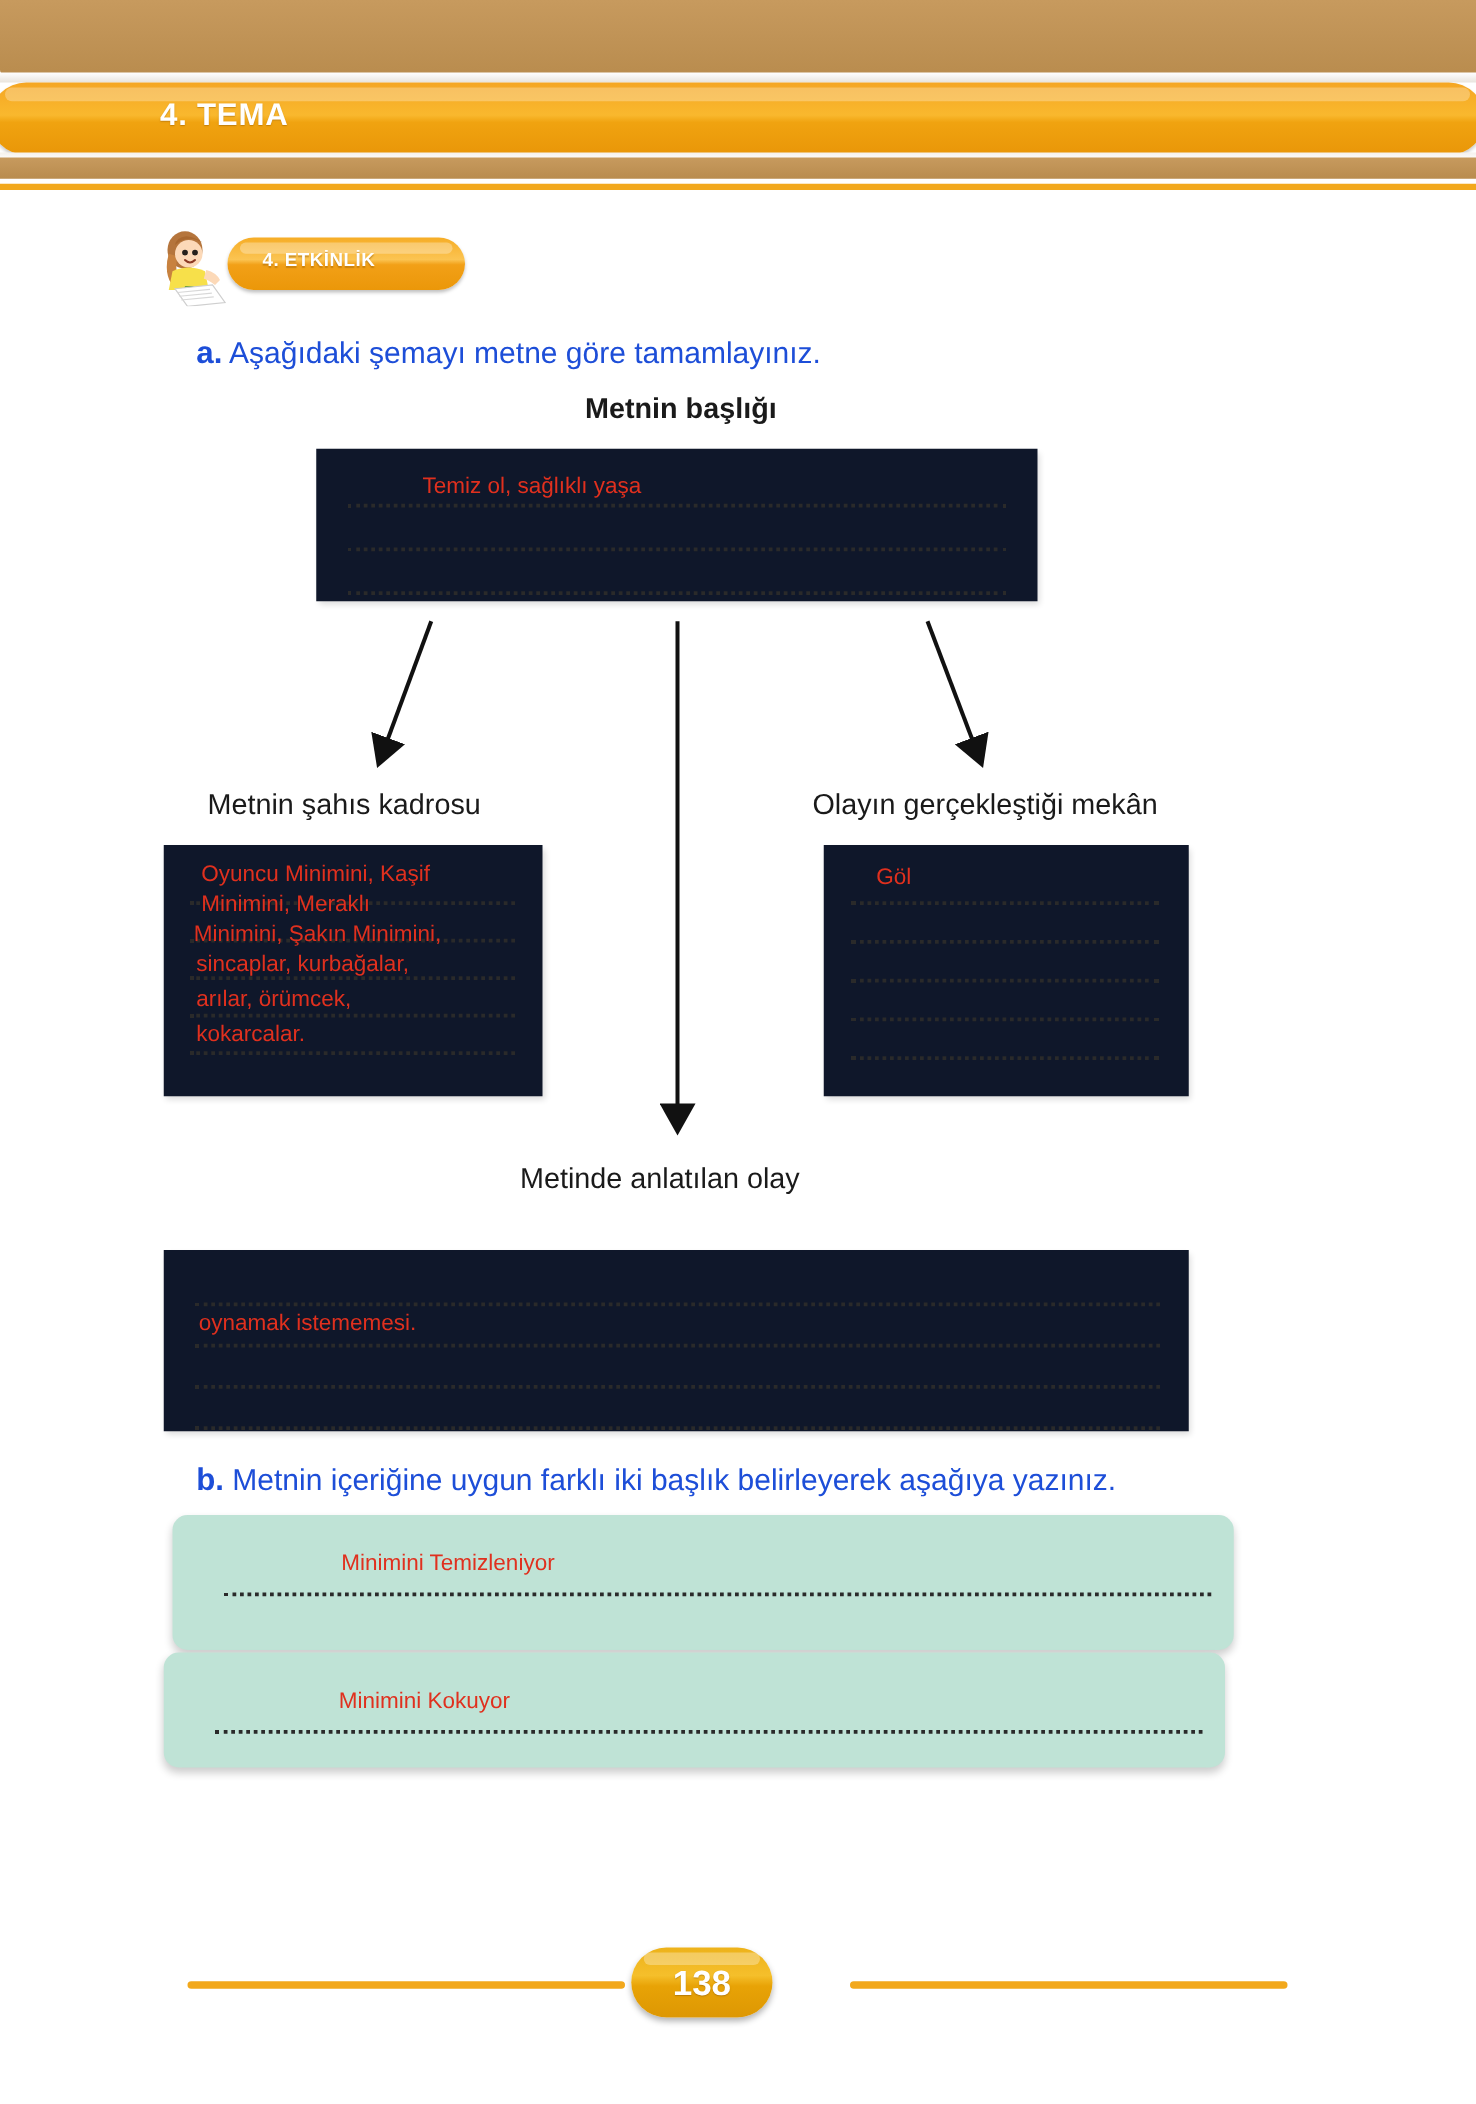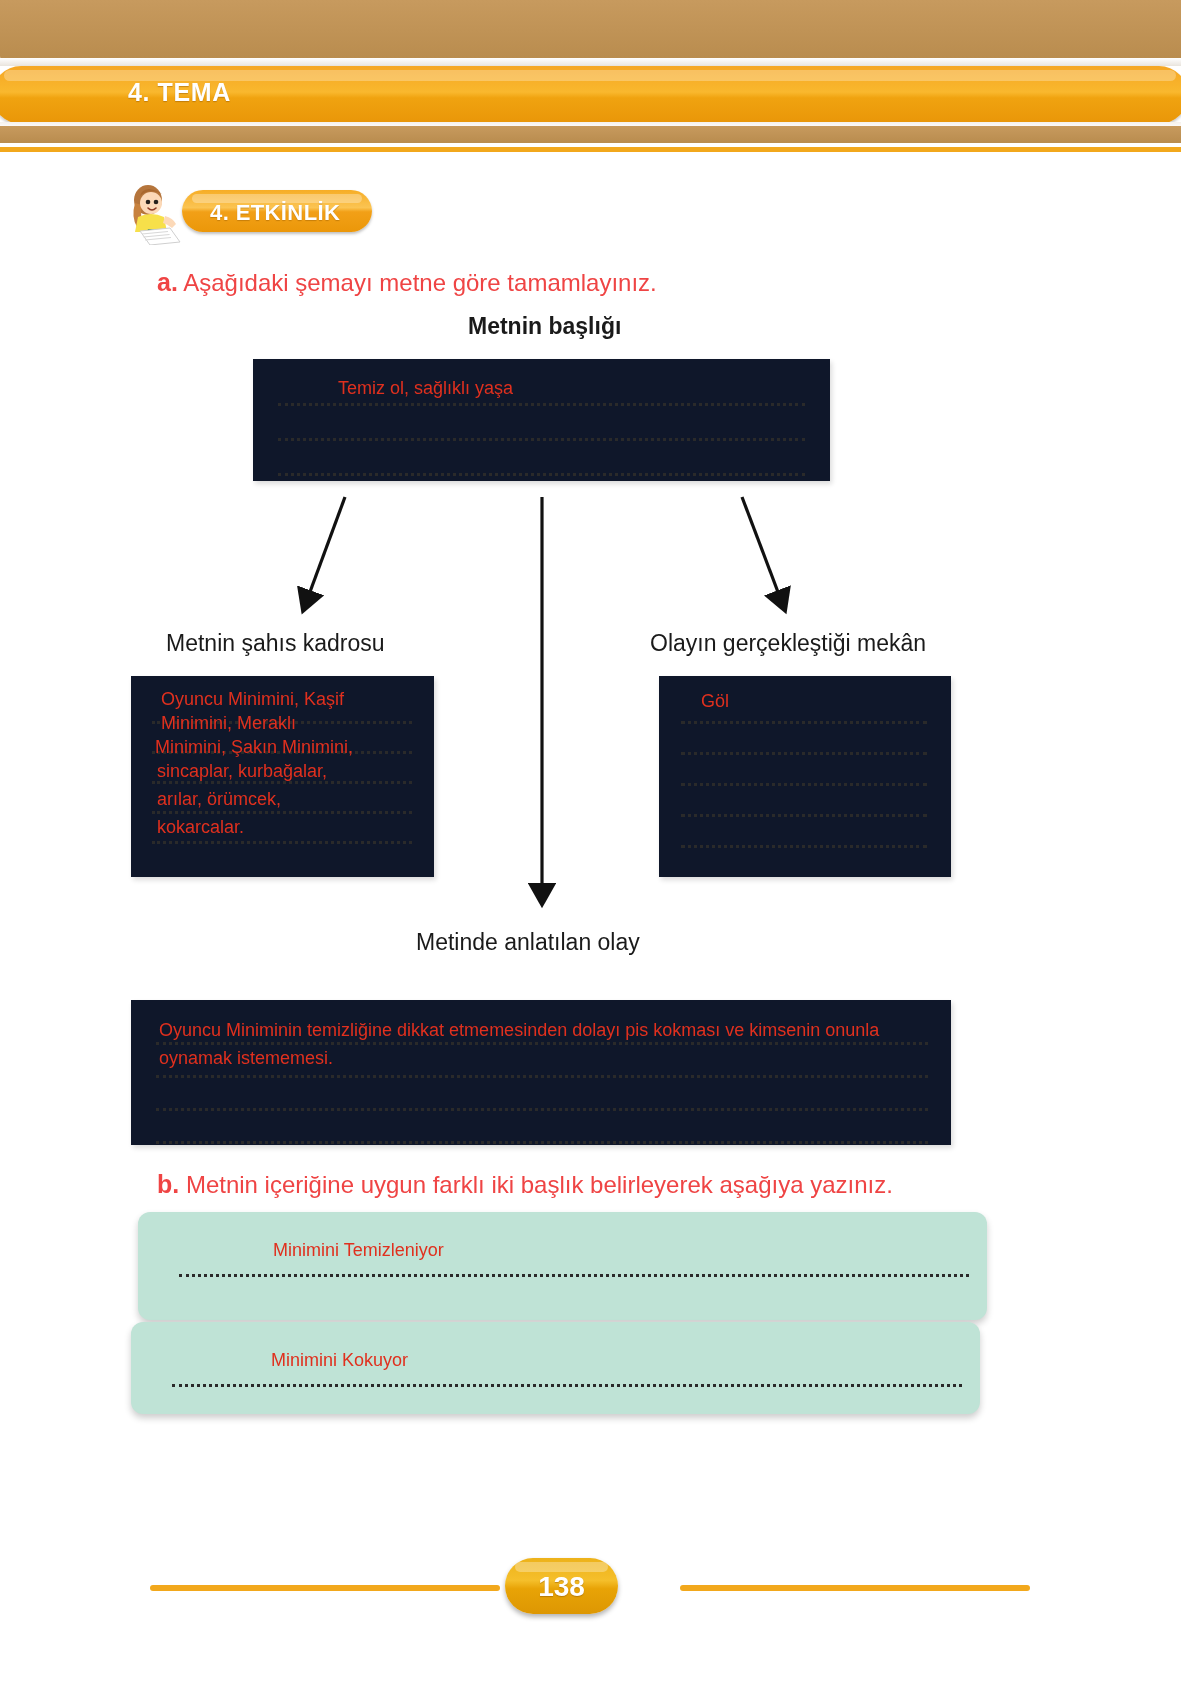--- a/index.html
+++ b/index.html
@@ -99,30 +99,30 @@
   }
   .activity-pill-hl {
     position: absolute;
     left: 10px; top: 4px; right: 10px; height: 9px;
     background: rgba(255,255,255,.3);
     border-radius: 9px;
   }
   .activity-label {
     position: absolute;
     left: 86px; top: 17px;
-    font-size: 22px; font-weight: bold; color: #ffffff;
+    font-size: 15px; font-weight: bold; color: #ffffff;
     letter-spacing: .4px;
     text-shadow: 0 1px 1px rgba(150,90,0,.45);
   }
 
   
   .prompt {
     position: absolute;
     font-size: 24px;
-    color: #ef4444;
+    color: #1d4ed8;
     font-family: "Liberation Sans", sans-serif;
     white-space: nowrap;
   }
   .prompt .lead {
     font-weight: bold;
     font-size: 25px;
   }
   #prompt-a { left: 157px; top: 268px; }
   #prompt-b { left: 157px; top: 1170px; }
 
@@ -292,21 +292,20 @@
   <div class="rule" style="left:22px; top:169px; width:246px;"></div>
   <div class="answer-text" style="left:42px; top:12px;">Göl</div>
 </div>
 
 <div class="node-caption" id="caption-event">Metinde anlatılan olay</div>
 <div class="answer-box" id="box-event">
   <div class="rule" style="left:25px; top:42px;  width:772px;"></div>
   <div class="rule" style="left:25px; top:75px;  width:772px;"></div>
   <div class="rule" style="left:25px; top:108px; width:772px;"></div>
   <div class="rule" style="left:25px; top:141px; width:772px;"></div>
-  <div class="answer-text" style="left:28px; top:17px; width:800px; white-space:nowrap;">Oyuncu Miniminin temizliğine dikkat etmemesinden dolayı pis kokması ve kimsenin onunla</div>
   <div class="answer-text" style="left:28px; top:45px;">oynamak istememesi.</div>
 </div>
 
 <div class="prompt" id="prompt-b">
   <span class="lead">b.</span>
   <span>Metnin içeriğine uygun farklı iki başlık belirleyerek aşağıya yazınız.</span>
 </div>
 
 <div class="answer-box green" id="box-head-1">
   <div class="rule" style="left:41px; top:62px; width:790px;"></div>

